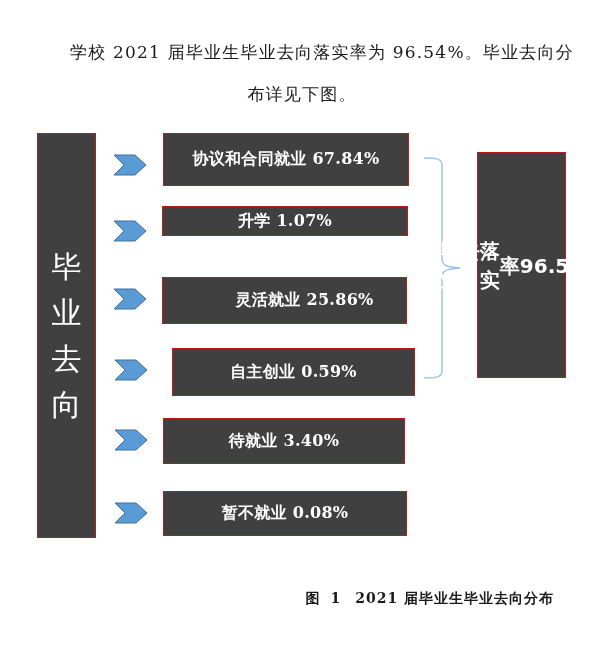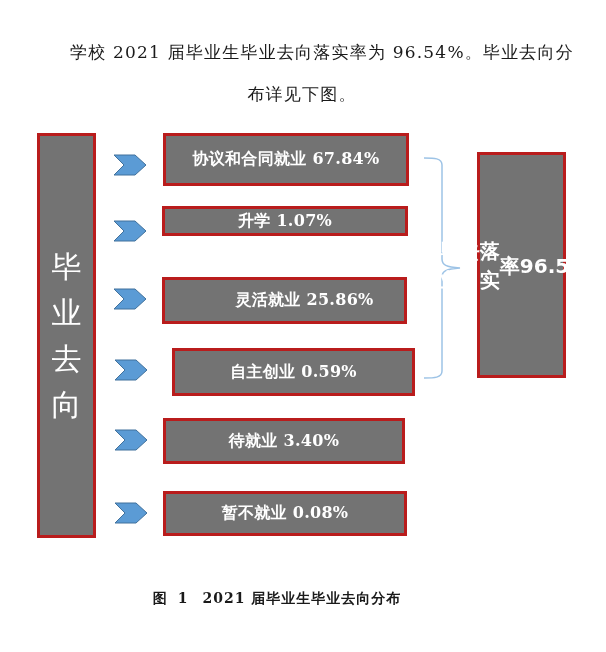--- a/index.html
+++ b/index.html
@@ -1,25 +1,25 @@
 <!DOCTYPE html>
 <html><head>
   <meta charset="utf-8">
   <style>
     html, body { margin: 0; padding: 0; background: #ffffff; }
     body { width: 606px; height: 652px; position: relative; overflow: hidden; font-family: "DejaVu Serif", "Liberation Serif", serif; color: #1a1a1a; }
     .para { position: absolute; left: 22px; top: 14px; width: 560px; font-size: 17px; line-height: 42px; letter-spacing: 1.2px; text-indent: 40px; text-align: center; }
-    .box { position: absolute; background: #737373; border: 3px solid #b91c1c; box-sizing: border-box; color: #ffffff; display: flex; align-items: center; justify-content: center; font-weight: bold; }
+    .box { position: absolute; background: #404040; border: 1px solid #b91c1c; box-sizing: border-box; color: #ffffff; display: flex; align-items: center; justify-content: center; font-weight: bold; }
     .left-box { left: 37px; top: 133px; width: 59px; height: 405px; flex-direction: column; }
     .left-box .vchar { font-size: 30px; line-height: 46px; font-family: "DejaVu Sans", "Liberation Sans", sans-serif; font-weight: normal; }
     .row-box { font-size: 16px; letter-spacing: 0.3px; font-family: "DejaVu Serif", "Liberation Serif", serif; }
     .chev { position: absolute; width: 34px; height: 22px; }
     .right-box { left: 477px; top: 152px; width: 89px; height: 226px; flex-direction: row; font-family: "DejaVu Sans", "Liberation Sans", sans-serif; font-size: 20px; line-height: 29px; text-align: center; padding-top: 2px; }
     .brace { position: absolute; left: 420px; top: 155px; width: 48px; height: 226px; }
-    .caption { position: absolute; left: 0; width: 554px; top: 590px; text-align: center; font-size: 14px; font-weight: bold; letter-spacing: 1px; }
+    .caption { position: absolute; left: 0; width: 554px; top: 590px; text-align: right; font-size: 14px; font-weight: bold; letter-spacing: 1px; }
     .caption .num { margin: 0 14px 0 10px; }
   </style>
 </head>
 <body>
 
 <p class="para">学校 2021 届毕业生毕业去向落实率为 96.54%。毕业去向分布详见下图。</p>
 
 <div class="box left-box">
   <span class="vchar">毕</span>
   <span class="vchar">业</span>

